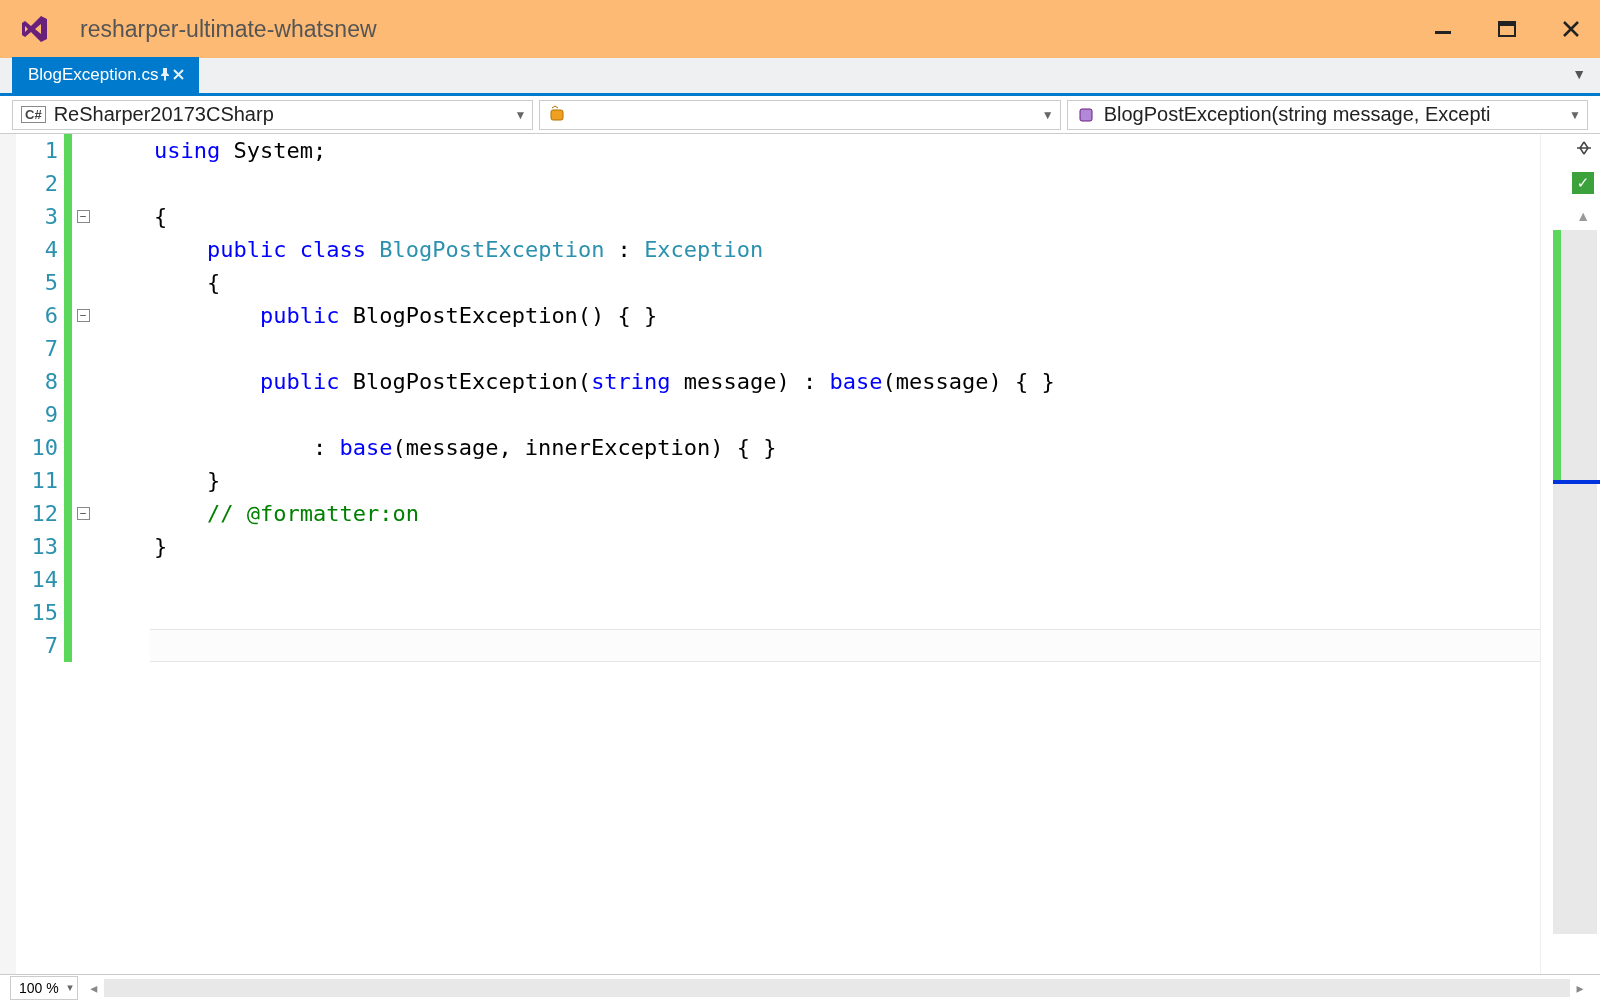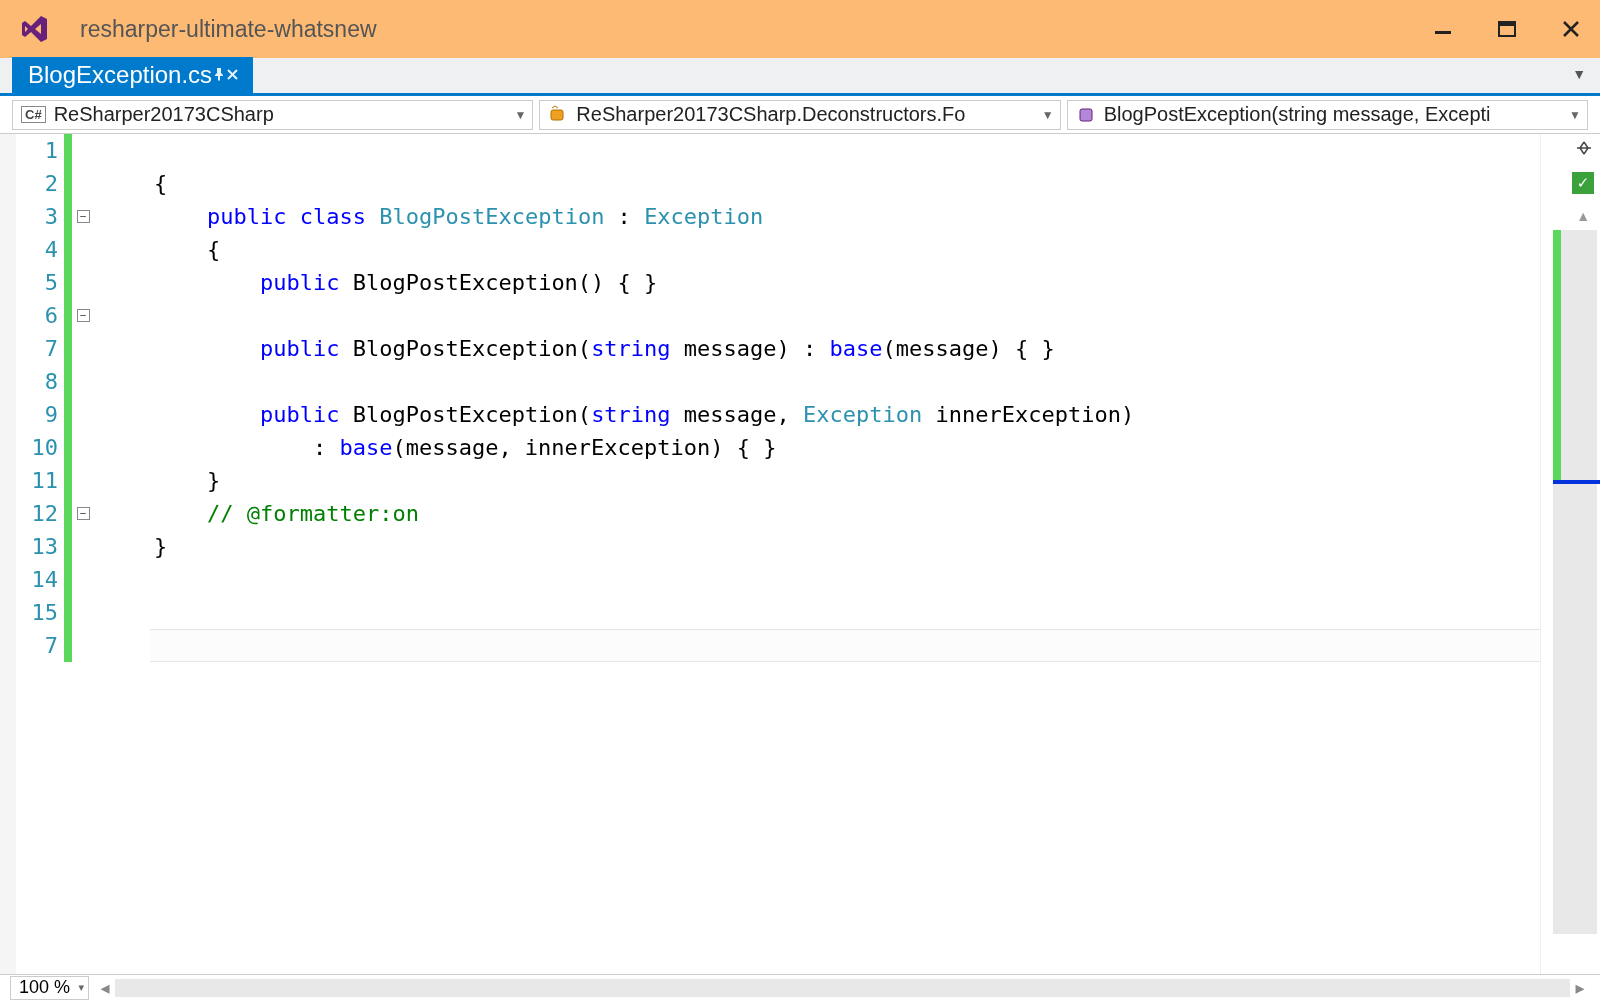--- a/index.html
+++ b/index.html
@@ -52,21 +52,21 @@
   border-bottom: 3px solid #007acc;
   position: relative;
 }
 .tab {
   background: #007acc;
   color: #fff;
   height: 36px;
   display: flex;
   align-items: center;
   padding: 0 14px 0 16px;
-  font-size: 24px;
+  font-size: 17px;
 }
 .tab .pin, .tab .close {
   font-size: 15px;
   opacity: 0.9;
 }
 .tabstrip-overflow {
   position: absolute;
   right: 14px;
   top: 8px;
   color: #555;
@@ -240,21 +240,21 @@
   left: 0; right: -16px;
   height: 4px;
   background: #0033dd;
 }
 
 .statusbar {
   height: 26px;
   border-top: 1px solid #ccc;
   display: flex;
   align-items: center;
-  font-size: 18px;
+  font-size: 14px;
   padding: 0 10px;
 }
 .zoom-dd {
   border: 1px solid #ccc;
   padding: 0 18px 0 8px;
   position: relative;
   height: 24px;
   display: flex;
   align-items: center;
 }
@@ -348,21 +348,20 @@
     <span>ReSharper20173CSharp</span>
     <span class="dd-arrow">▼</span>
   </div>
   <div class="navdrop">
     <span class="nd-icon cls-icon">
       <svg viewBox="0 0 20 20">
           <rect x="3" y="5" width="12" height="10" rx="2" fill="#f0a020" stroke="#b37200"></rect>
           <path d="M4 3l3-2 3 2" fill="none" stroke="#b37200"></path>
         </svg>
     </span>
-    <span>ReSharper20173CSharp.Deconstructors.Fo</span>
     <span class="dd-arrow">▼</span>
   </div>
   <div class="navdrop">
     <span class="nd-icon method-icon">
       <svg viewBox="0 0 20 20">
           <rect x="4" y="4" width="12" height="12" rx="2" fill="#b388d9" stroke="#68217a"></rect>
         </svg>
     </span>
     <span>BlogPostException(string message, Excepti</span>
     <span class="dd-arrow">▼</span>
@@ -480,20 +479,23 @@
         <div class="change-bar"></div>
         <div class="fold-col">
           <div class="fold-line"></div>
         </div>
       </div>
     </div>
   <div class="code-area">
     <div class="current-line-hl" style="top: 495px;"></div>
     <div class="code-lines" id="codelines">
         <div class="code-line">
+          <span class="code-txt"><span class="k">using</span> System;</span>
+        </div>
+        <div class="code-line">
           <span class="code-txt"></span>
         </div>
         <div class="code-line">
           <span class="code-txt">{</span>
         </div>
         <div class="code-line">
           <span class="code-txt">    <span class="k">public</span> <span class="k">class</span> <span class="t">BlogPostException</span> : <span class="t">Exception</span></span>
         </div>
         <div class="code-line">
           <span class="code-txt">    {</span>
@@ -502,23 +504,20 @@
           <span class="code-txt">        <span class="k">public</span> BlogPostException() { }</span>
         </div>
         <div class="code-line">
           <span class="code-txt"></span>
         </div>
         <div class="code-line">
           <span class="code-txt">        <span class="k">public</span> BlogPostException(<span class="k">string</span> message) : <span class="k">base</span>(message) { }</span>
         </div>
         <div class="code-line">
           <span class="code-txt"></span>
-        </div>
-        <div class="code-line">
-          <span class="code-txt">        <span class="k">public</span> BlogPostException(<span class="k">string</span> message, <span class="t">Exception</span> innerException)</span>
         </div>
         <div class="code-line">
           <span class="code-txt">            : <span class="k">base</span>(message, innerException) { }</span>
         </div>
         <div class="code-line">
           <span class="code-txt">    }</span>
         </div>
         <div class="code-line">
           <span class="code-txt">    <span class="cm">// @formatter:on</span></span>
         </div>

